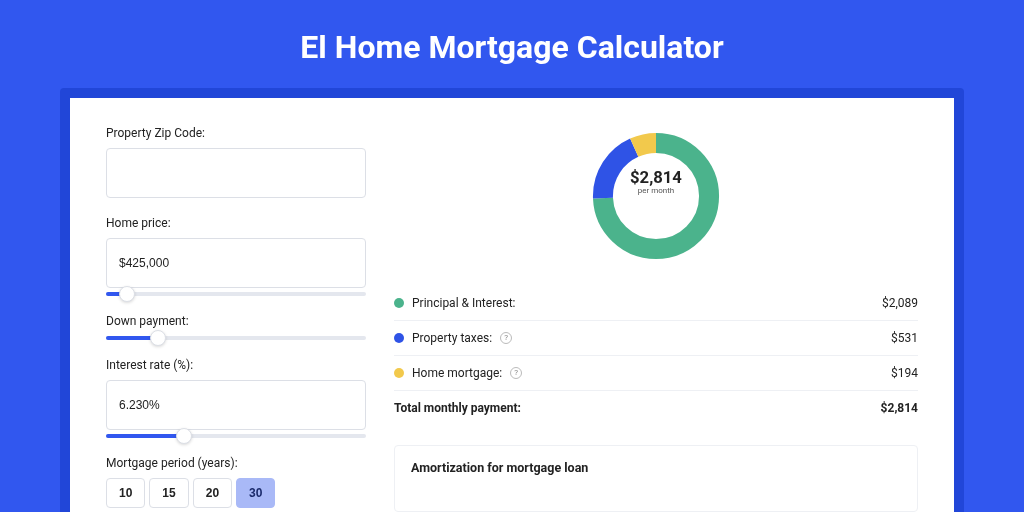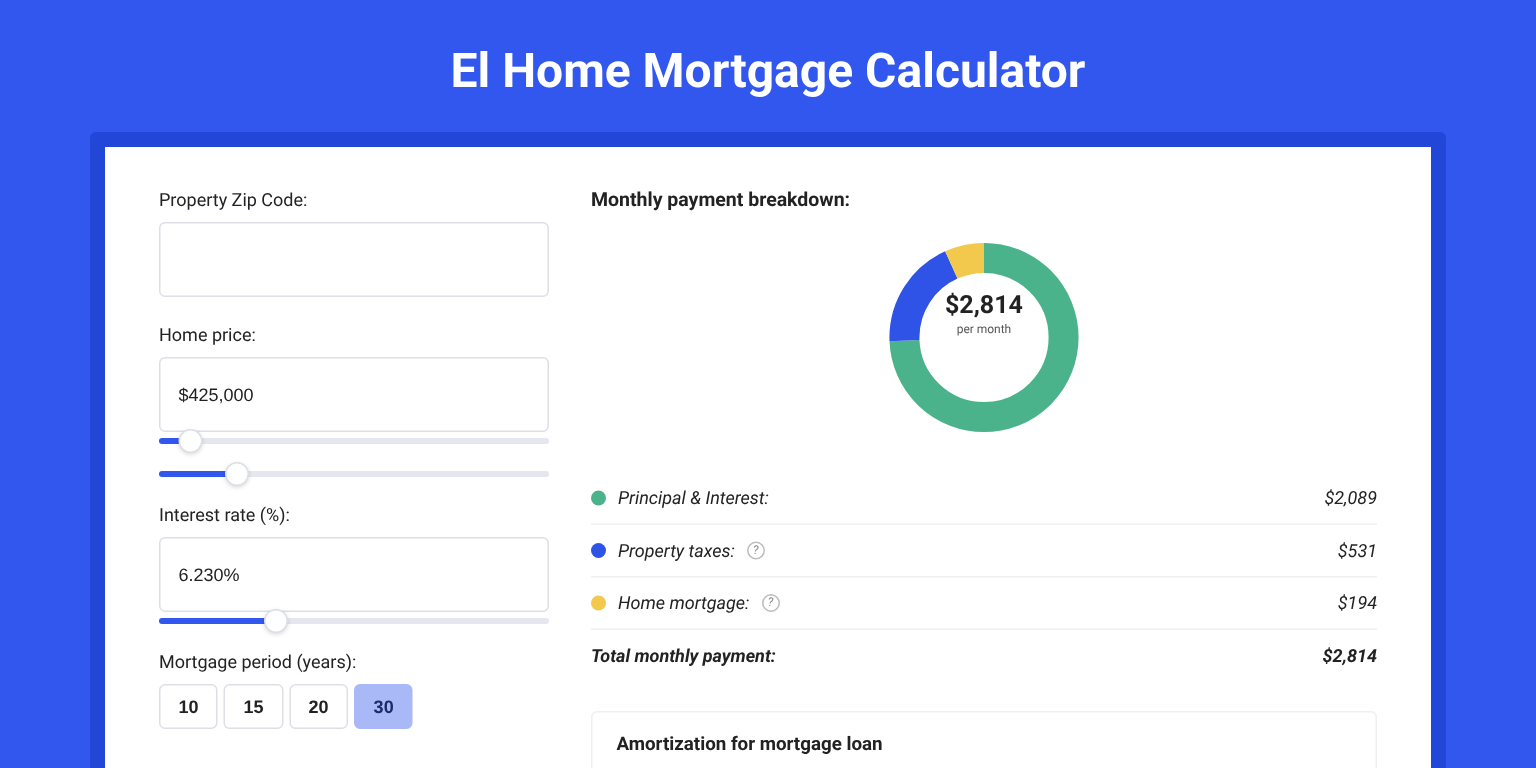--- a/index.html
+++ b/index.html
@@ -95,21 +95,20 @@
     font-size: 13px;
     font-weight: 700;
     margin-bottom: 14px;
   }
   .chart-wrap { display:flex; justify-content:center; margin-bottom: 20px; }
   .breakdown-row {
     display: flex; align-items: flex-start; justify-content: space-between;
     font-size: 12px;
     padding: 10px 0;
     border-bottom: 1px solid #eef0f4;
-    font-style: italic;
   }
   .breakdown-row.total { font-weight: 700; border-bottom: none; }
   .breakdown-left { display:flex; align-items:center; gap:8px; }
   .dot { width:10px; height:10px; border-radius:50%; display:inline-block; }
   .info-icon {
     width:12px; height:12px; border:1px solid #bbb; border-radius:50%;
     display:inline-flex; align-items:center; justify-content:center;
     font-size:8px; color:#888; line-height:1;
   }
   .amort-box {
@@ -137,20 +136,21 @@
     <input class="text-input" value="" style="">
     <div style="height:14px"></div>
 
     <label class="field-label">Home price:</label>
     <input class="text-input" value="$425,000" style="">
     <div class="slider-track">
       <div class="slider-fill" id="hp-fill" style="width: 8%;"></div>
       <div class="slider-knob" id="hp-knob" style="left: 8%;"></div>
     </div>
 
+    <label class="field-label">Down payment:</label>
     <div class="slider-track">
       <div class="slider-fill" id="dp-fill" style="width: 20%;"></div>
       <div class="slider-knob" id="dp-knob" style="left: 20%;"></div>
     </div>
 
     <label class="field-label">Interest rate (%):</label>
     <input class="text-input" value="6.230%" style="">
     <div class="slider-track">
       <div class="slider-fill" id="rt-fill" style="width: 30%;"></div>
       <div class="slider-knob" id="rt-knob" style="left: 30%;"></div>
@@ -161,21 +161,20 @@
           <button class="period-btn">10</button>
           <button class="period-btn">15</button>
           <button class="period-btn">20</button>
           <button class="period-btn active">30</button>
         </div>
 
     
   </div>
 
   <div class="right">
-    <div class="section-title">Monthly payment breakdown:</div>
 
     <div class="chart-wrap">
       <svg width="140" height="140" viewBox="0 0 42 42">
         <g id="donut-slices">
               <circle cx="21" cy="21" r="15.9155" fill="transparent" stroke="#4bb38c" stroke-width="6" stroke-dasharray="74.23598958605349 100.00003575641671" stroke-dashoffset="0" transform="rotate(-90 21 21)"></circle>
               <circle cx="21" cy="21" r="15.9155" fill="transparent" stroke="#2f53e6" stroke-width="6" stroke-dasharray="18.8699427813281 100.00003575641671" stroke-dashoffset="-74.23598958605349" transform="rotate(-90 21 21)"></circle>
               <circle cx="21" cy="21" r="15.9155" fill="transparent" stroke="#f2c94c" stroke-width="6" stroke-dasharray="6.894103389035124 100.00003575641671" stroke-dashoffset="-93.10593236738158" transform="rotate(-90 21 21)"></circle>
             </g>
         <foreignObject x="8" y="12" width="26" height="18">
           <div xmlns="http://www.w3.org/1999/xhtml" class="donut-center">

